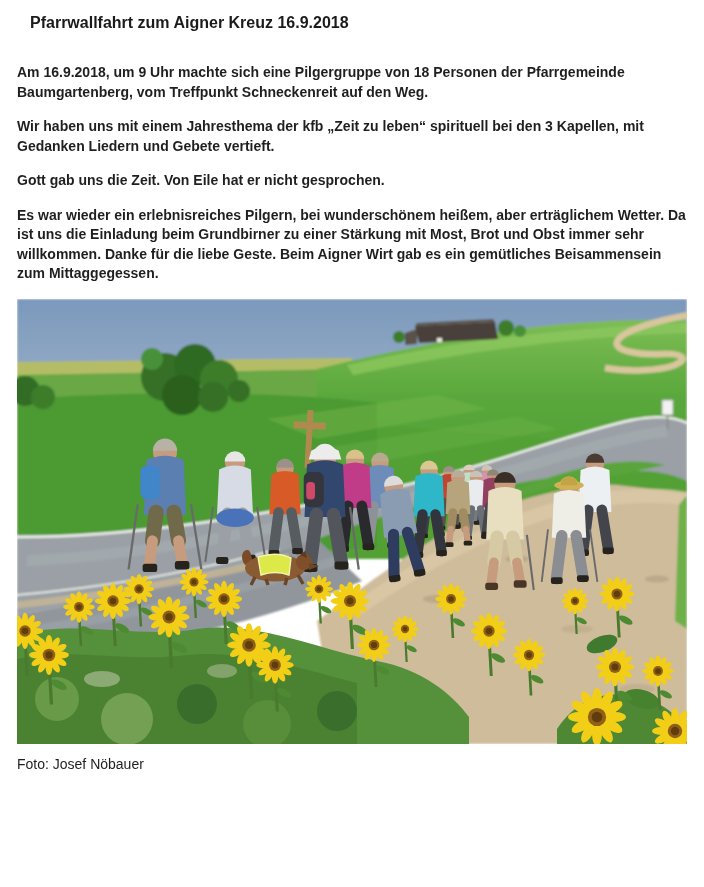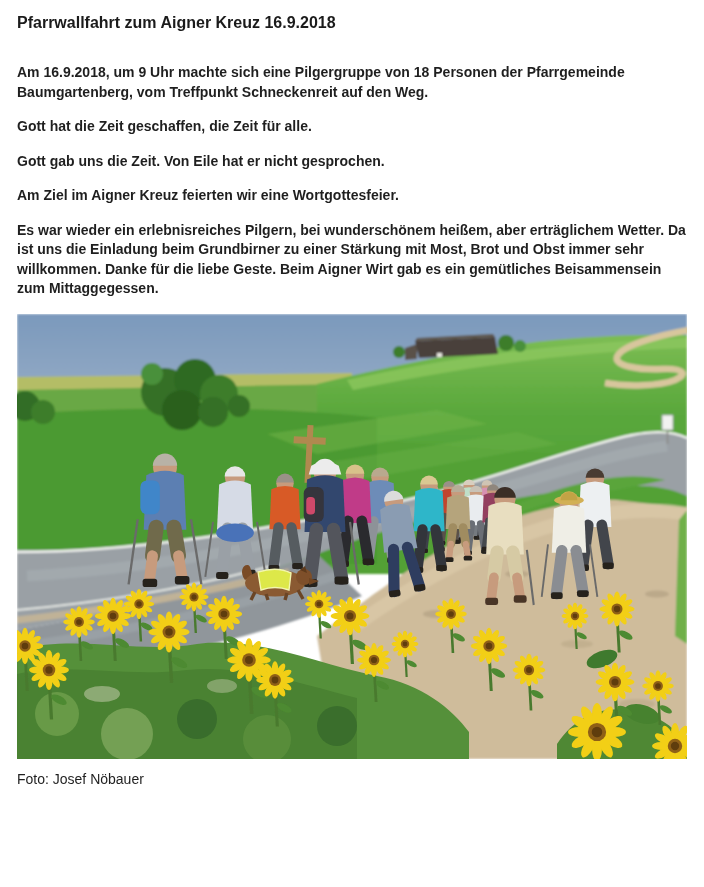--- a/index.html
+++ b/index.html
@@ -1,18 +1,18 @@
 <!DOCTYPE html>
 <html><head>
 <meta charset="utf-8">
 <style>
   html,body{margin:0;padding:0;background:#ffffff;}
   body{width:704px;height:887px;overflow:hidden;font-family:"Liberation Sans",sans-serif;color:#1f1f1f;}
   .page{padding:14px 17px 0 17px;width:670px;}
-  h1.title{font-size:16px;line-height:18px;font-weight:bold;margin:0 0 31px 0;color:#1b1b1b;}
+  h1.title{font-size:16px;line-height:18px;font-weight:bold;margin:0 0 31px 13px;color:#1b1b1b;}
   .body-text p{font-size:14px;line-height:19.5px;margin:0 0 15px 0;font-weight:bold;}
   figure.photo{margin:0;padding:0;width:670px;height:445px;line-height:0;}
   figure.photo svg{display:block;}
   .caption{font-size:14px;line-height:18px;margin:11px 0 0 0;}
   
   .p-head{fill:var(--skin,#c79b7d);}
   .p-hair{fill:var(--hair,#8a8a8a);}
   .p-torso{fill:var(--shirt,#888888);}
   .p-leg{stroke:var(--pants,#555555);stroke-width:5.4;stroke-linecap:round;}
   .p-thigh{stroke:var(--shorts,#7a7456);stroke-width:5.8;stroke-linecap:round;}
@@ -21,23 +21,22 @@
   .pole{stroke:#6a6a6a;stroke-width:0.9;}
 </style>
 </head>
 <body>
 
 <div class="page">
   <h1 class="title">Pfarrwallfahrt zum Aigner Kreuz 16.9.2018</h1>
 
   <div class="body-text">
     <p>Am 16.9.2018, um 9 Uhr machte sich eine Pilgergruppe von 18 Personen der Pfarrgemeinde Baumgartenberg, vom Treffpunkt Schneckenreit auf den Weg.</p>
-    <p>Gott hat die Zeit geschaffen, die Zeit für alle.</p>
+    <p>Wir haben uns mit einem Jahresthema der kfb „Zeit zu leben“ spirituell bei den 3 Kapellen, mit Gedanken Liedern und Gebete vertieft.</p>
     <p>Gott gab uns die Zeit. Von Eile hat er nicht gesprochen.</p>
-    <p>Am Ziel im Aigner Kreuz feierten wir eine Wortgottesfeier.</p>
     <p>Es war wieder ein erlebnisreiches Pilgern, bei wunderschönem heißem, aber erträglichem Wetter. Da ist uns die Einladung beim Grundbirner zu einer Stärkung mit Most, Brot und Obst immer sehr willkommen. Danke für die liebe Geste. Beim Aigner Wirt gab es ein gemütliches Beisammensein zum Mittaggegessen.</p>
   </div>
 
   <figure class="photo">
     <svg width="670" height="445" viewBox="0 0 670 445" role="img">
       <title>Pilgergruppe mit Holzkreuz und Hund in Warnweste wandert auf einer Landstraße zwischen grünen Hügeln; Sonnenblumen am Wegrand, Bauernhaus am Horizont</title>
       <defs>
         <linearGradient id="skyg" x1="0" y1="0" x2="0" y2="1">
           <stop offset="0" stop-color="#7b99bc"></stop>
             <stop offset="1" stop-color="#a2b5ca"></stop>

